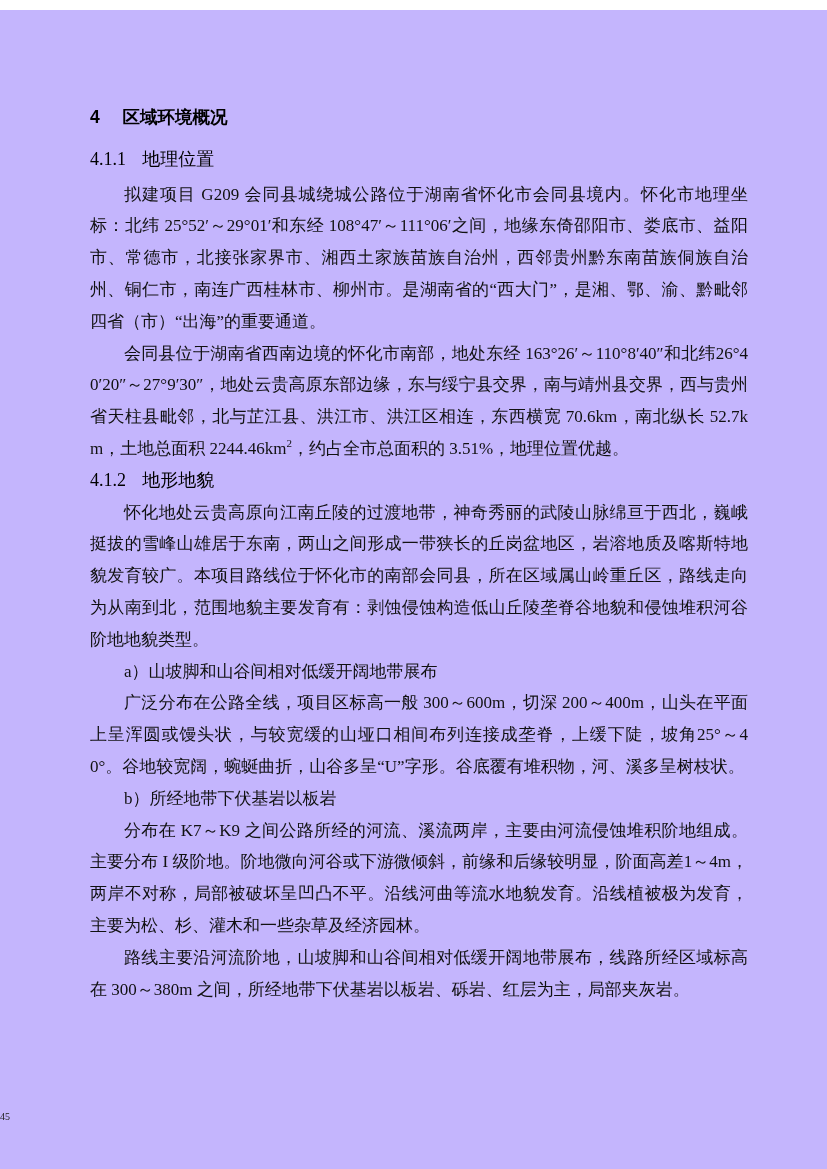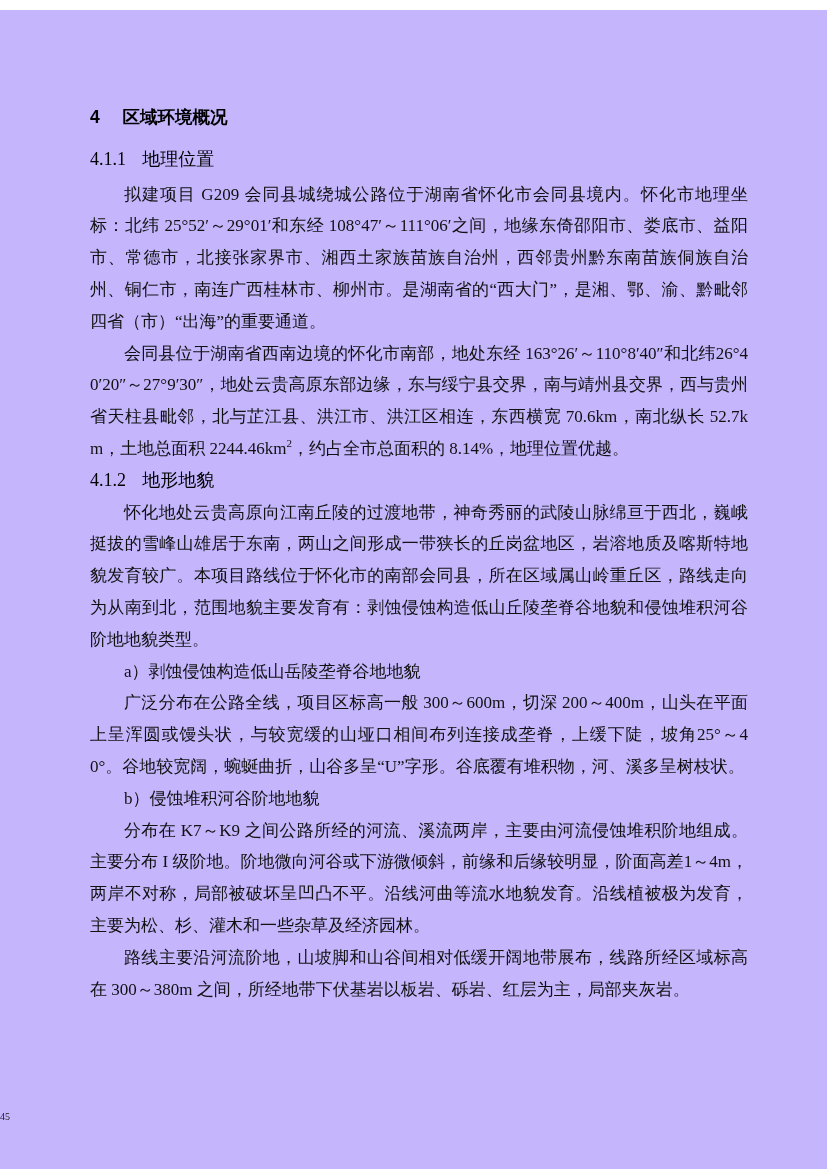--- a/index.html
+++ b/index.html
@@ -77,33 +77,33 @@
       <span class="h-num">4</span><span class="h-title">区域环境概况</span>
     </div>
 
 
     <div class="h3">
       <span class="h-num">4.1.1</span><span class="h-title">地理位置</span>
     </div>
 
     <p class="para">拟建项目 G209 会同县城绕城公路位于湖南省怀化市会同县境内。怀化市地理坐标：北纬 25°52′～29°01′和东经 108°47′～111°06′之间，地缘东倚邵阳市、娄底市、益阳市、常德市，北接张家界市、湘西土家族苗族自治州，西邻贵州黔东南苗族侗族自治州、铜仁市，南连广西桂林市、柳州市。是湖南省的“西大门”，是湘、鄂、渝、黔毗邻四省（市）“出海”的重要通道。</p>
 
-    <p class="para"><span>会同县位于湖南省西南边境的怀化市南部，地处东经 163°26′～110°8′40″和北纬26°40′20″～27°9′30″，地处云贵高原东部边缘，东与绥宁县交界，南与靖州县交界，西与贵州省天柱县毗邻，北与芷江县、洪江市、洪江区相连，东西横宽 70.6km，南北纵长 52.7km，土地总面积 2244.46km</span><sup>2</sup><span>，约占全市总面积的 8.14%，地理位置优越。</span></p>
+    <p class="para"><span>会同县位于湖南省西南边境的怀化市南部，地处东经 163°26′～110°8′40″和北纬26°40′20″～27°9′30″，地处云贵高原东部边缘，东与绥宁县交界，南与靖州县交界，西与贵州省天柱县毗邻，北与芷江县、洪江市、洪江区相连，东西横宽 70.6km，南北纵长 52.7km，土地总面积 2244.46km</span><sup>2</sup><span>，约占全市总面积的 3.51%，地理位置优越。</span></p>
 
     <div class="h3 inflow">
       <span class="h-num">4.1.2</span><span class="h-title">地形地貌</span>
     </div>
 
     <p class="para">怀化地处云贵高原向江南丘陵的过渡地带，神奇秀丽的武陵山脉绵亘于西北，巍峨挺拔的雪峰山雄居于东南，两山之间形成一带狭长的丘岗盆地区，岩溶地质及喀斯特地貌发育较广。本项目路线位于怀化市的南部会同县，所在区域属山岭重丘区，路线走向为从南到北，范围地貌主要发育有：剥蚀侵蚀构造低山丘陵垄脊谷地貌和侵蚀堆积河谷阶地地貌类型。</p>
 
-    <p class="para">a）剥蚀侵蚀构造低山岳陵垄脊谷地地貌</p>
+    <p class="para">a）山坡脚和山谷间相对低缓开阔地带展布</p>
 
     <p class="para">广泛分布在公路全线，项目区标高一般 300～600m，切深 200～400m，山头在平面上呈浑圆或馒头状，与较宽缓的山垭口相间布列连接成垄脊，上缓下陡，坡角25°～40°。谷地较宽阔，蜿蜒曲折，山谷多呈“U”字形。谷底覆有堆积物，河、溪多呈树枝状。</p>
 
-    <p class="para">b）侵蚀堆积河谷阶地地貌</p>
+    <p class="para">b）所经地带下伏基岩以板岩</p>
 
     <p class="para">分布在 K7～K9 之间公路所经的河流、溪流两岸，主要由河流侵蚀堆积阶地组成。主要分布 I 级阶地。阶地微向河谷或下游微倾斜，前缘和后缘较明显，阶面高差1～4m，两岸不对称，局部被破坏呈凹凸不平。沿线河曲等流水地貌发育。沿线植被极为发育，主要为松、杉、灌木和一些杂草及经济园林。</p>
 
     <p class="para">路线主要沿河流阶地，山坡脚和山谷间相对低缓开阔地带展布，线路所经区域标高在 300～380m 之间，所经地带下伏基岩以板岩、砾岩、红层为主，局部夹灰岩。</p>
 
   </div>
 
   <div class="page-number">45</div>
 </div>
 

